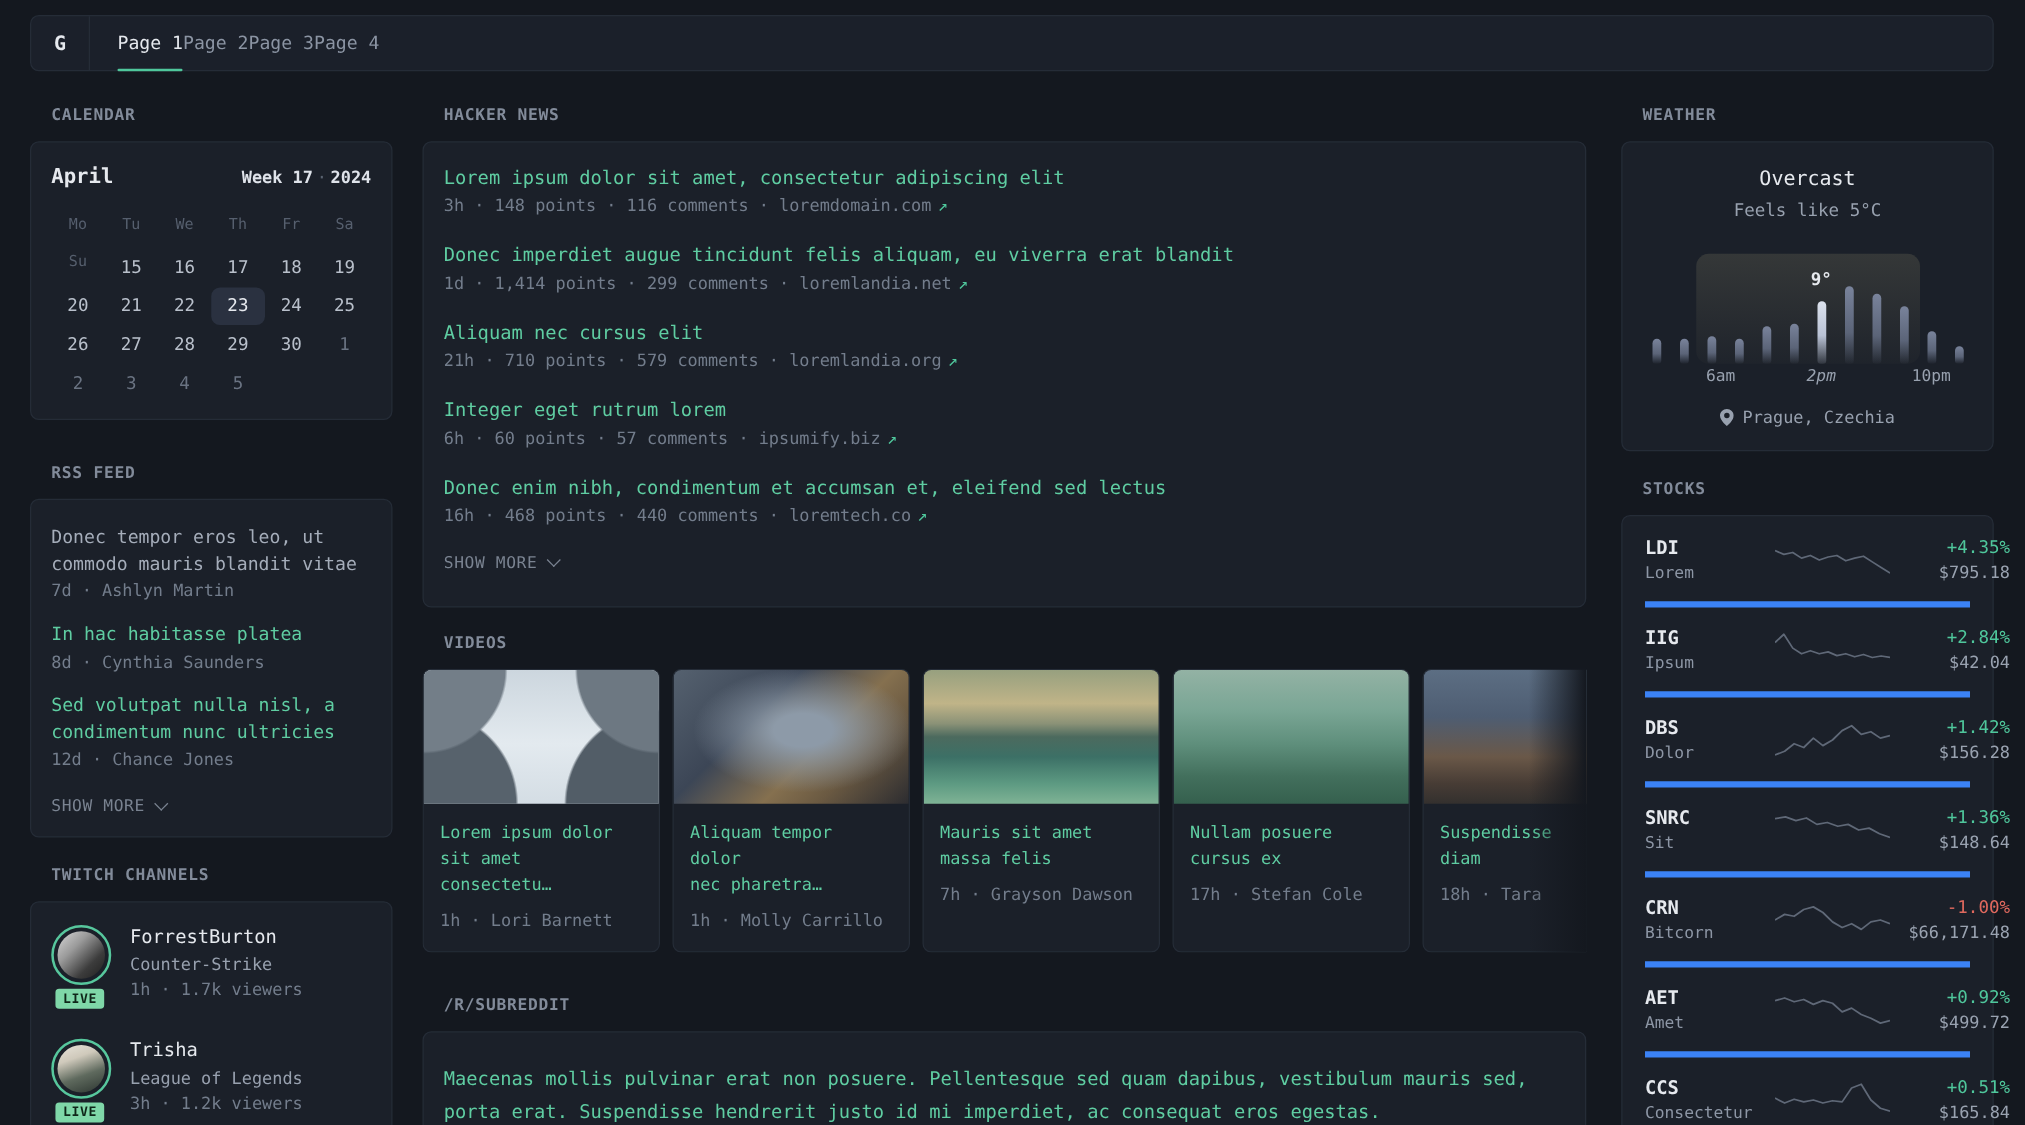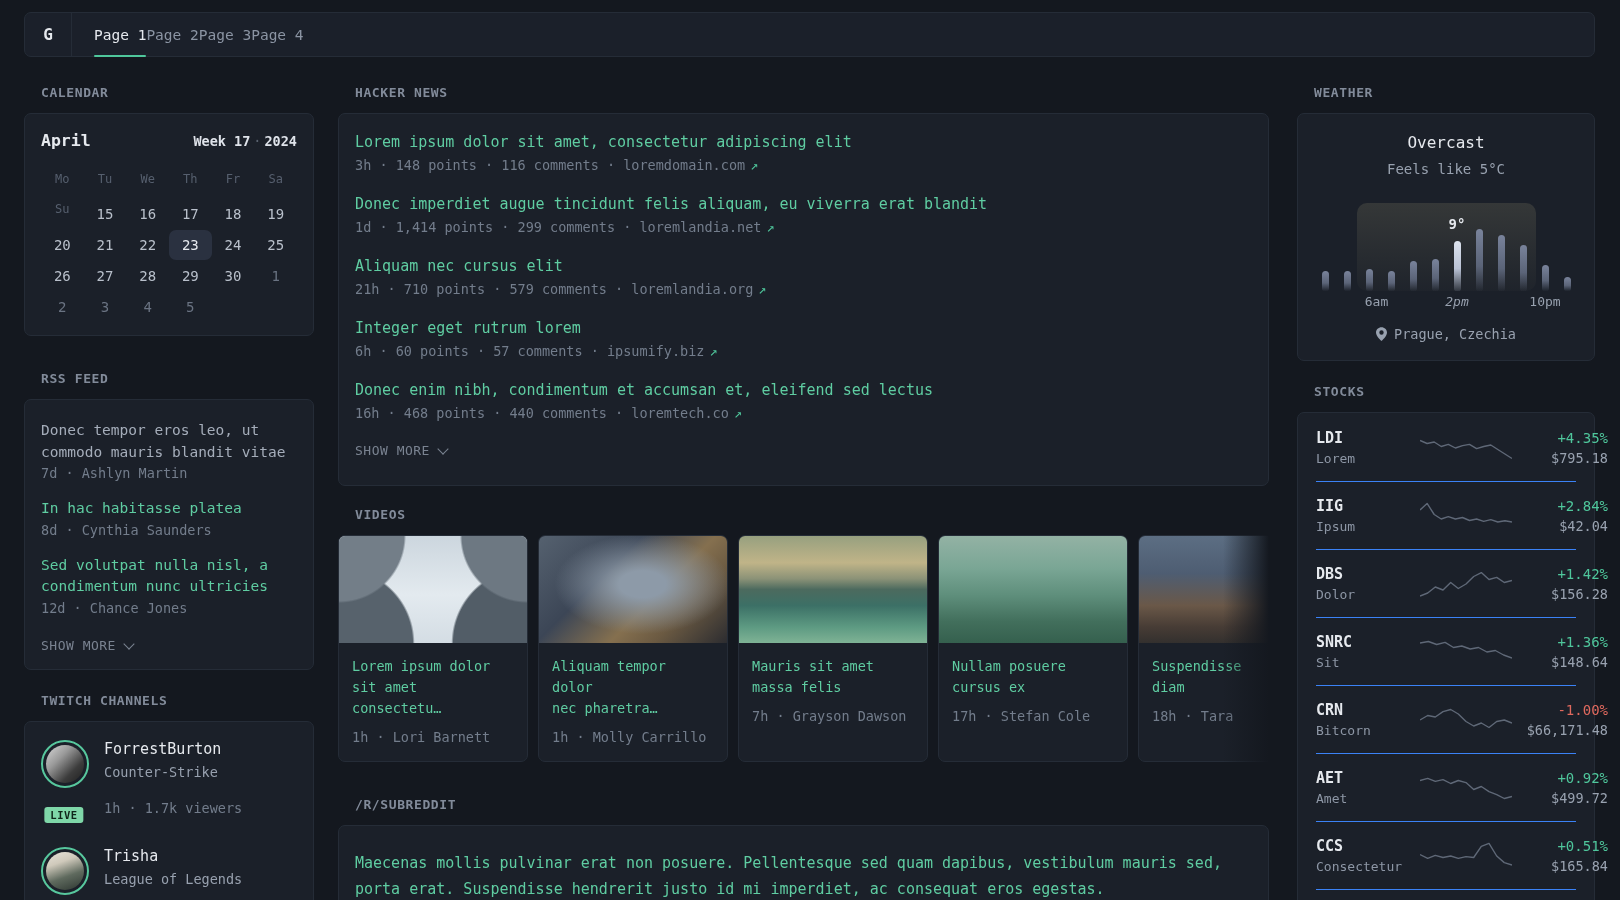--- a/index.html
+++ b/index.html
@@ -60,21 +60,21 @@
   .tw-ring{width:44px;height:44px;border-radius:50%;border:2px solid #57c79d;
            display:flex;align-items:center;justify-content:center;box-sizing:content-box}
   .tw-ring.off{border-color:#3c4452}
   .tw-img{width:38px;height:38px;border-radius:50%}
   .live{position:absolute;left:50%;transform:translateX(-50%);bottom:-9px;background:#7fd7a8;
         color:#0f2619;font-size:10.5px;font-weight:bold;padding:2px 6px;border-radius:5px;
         border:2px solid #1b2029;letter-spacing:.5px}
   .tw-name{color:#e6e9ee;font-size:15px;cursor:pointer}
   .tw-name.off{color:#98a1af}
   .tw-game{color:#98a1af;font-size:13.5px;margin-top:6px}
-  .tw-meta{margin-top:20px}
+  .tw-meta{margin-top:4px}
   .av-forrest{background:linear-gradient(135deg,#d9d9d9 0%,#9a9a9a 35%,#3c3c3c 70%,#1f1f1f 100%)}
   .av-trisha{background:linear-gradient(160deg,#e9e5db 0%,#cfc9bb 30%,#5f6a5e 62%,#2c3530 100%)}
   .av-kendall{background:linear-gradient(140deg,#f0e2cf 0%,#cdb49a 40%,#7a6a58 75%,#4a4038 100%)}
   
   .hn-card{padding:19px 16px 27px}
   .hn-item{margin-bottom:22px}
   .hn-title{color:#5fcda2;font-size:15px;white-space:nowrap;overflow:hidden;cursor:pointer}
   .hn-item .meta{margin-top:6px}
   .hn-more{margin-top:14px}
   
@@ -113,21 +113,21 @@
         background:linear-gradient(180deg,#79839b 0%,#5b6478 60%,rgba(91,100,120,.05) 100%)}
   .wx-bar.cur{background:linear-gradient(180deg,#dde3ee 0%,#b9c2d5 55%,rgba(185,194,213,.12) 100%)}
   .wx-temp{position:absolute;color:#e6e9ee;font-size:14px;font-weight:bold;transform:translateX(-50%)}
   .wx-hours{position:relative;width:249px;margin:3px auto 0;height:17px}
   .wx-hour{position:absolute;transform:translateX(-50%);color:#98a1af;font-size:13px}
   .wx-loc{margin-top:15px;color:#98a1af;font-size:13.5px;display:flex;align-items:center;
         justify-content:center;gap:7px}
   
   .stk-card{padding:1px 18px}
   .stk-row{display:flex;align-items:center;padding:15px 0;cursor:pointer}
-  .stk-row.bt{border-top:1px solid #3b82f6}
+  .stk-row.bt{border-top:5px solid #3b82f6}
   .stk-left{width:104px;flex:none}
   .stk-tkr{color:#e6e9ee;font-size:15px;font-weight:bold}
   .stk-name{color:#8d96a5;font-size:13px;margin-top:4px;min-height:13px}
   .stk-spark{flex:1;display:flex;justify-content:center}
   .stk-right{flex:none;min-width:96px;text-align:right}
   .stk-chg{font-size:14px}
   .pos{color:#4fc79c}.neg{color:#e0695e}
   .stk-price{color:#99a2b0;font-size:13.5px;margin-top:4px;min-height:13px}
 </style>
 </head>

